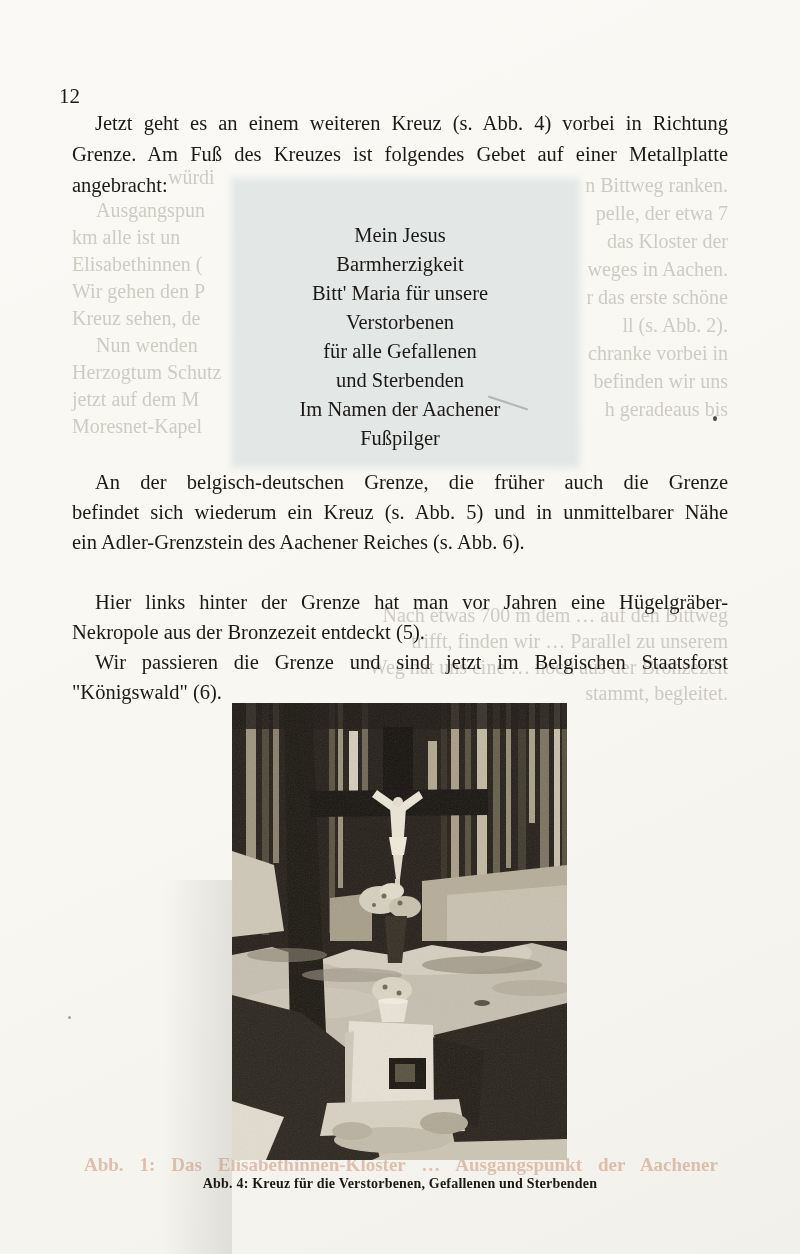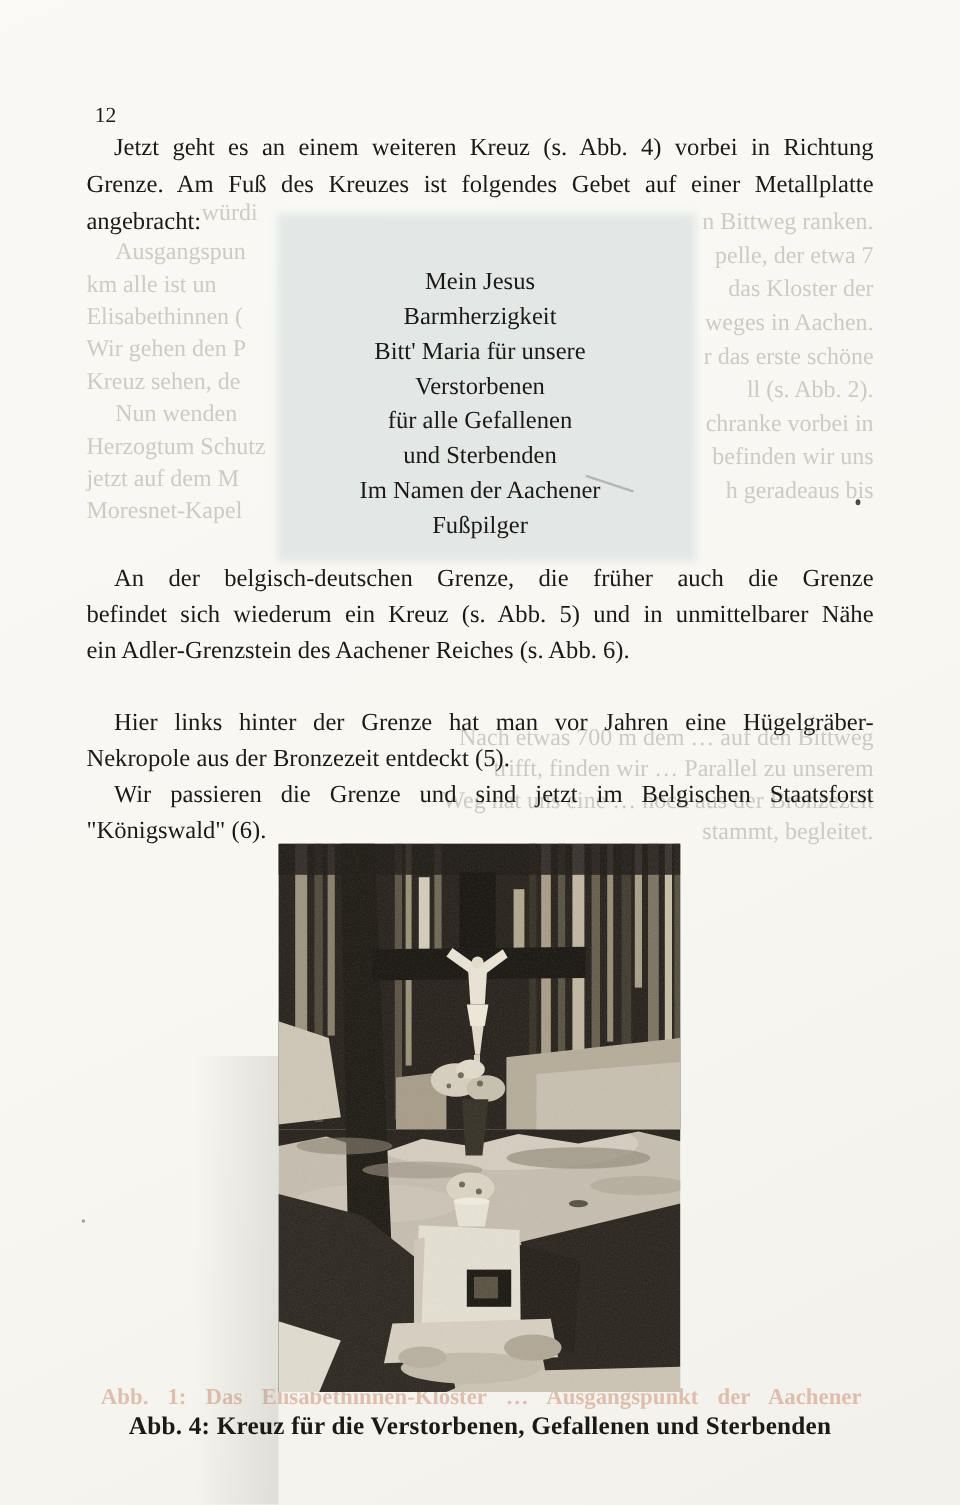--- a/index.html
+++ b/index.html
@@ -3,30 +3,30 @@
 <meta charset="utf-8">
 <style>
   html,body { margin:0; padding:0; background:#f3f1ec; }
   .page {
     position:relative; width:800px; height:1254px; overflow:hidden;
     background:linear-gradient(155deg,#faf9f5 0%,#f8f7f2 55%,#f2f0ea 100%);
     font-family:"Liberation Serif","DejaVu Serif",serif;
     color:#1c1916;
   }
   
-  .pageno { position:absolute; left:79px; top:84px; font-size:18px; line-height:24px; }
+  .pageno { position:absolute; left:59px; top:84px; font-size:21px; line-height:24px; }
   .block  { position:absolute; left:72px; width:656px; }
   .tl  { height:31px; line-height:31px; font-size:20.5px; text-align:justify; text-align-last:justify; white-space:normal; }
   .p30 .tl { height:30px; line-height:30px; }
   .end { text-align-last:left; }
   .ind { text-indent:23px; }
   .pl  { height:29px; line-height:29px; font-size:20.5px; text-align:center; }
   .caption {
     position:absolute; left:72px; top:1176px; width:656px;
-    text-align:center; font-weight:bold; font-size:21px; letter-spacing:0.2px;
+    text-align:center; font-weight:bold; font-size:14px; letter-spacing:0.2px;
   }
   
   .grect {
     position:absolute; left:231px; top:178px; width:349px; height:290px;
     background:#e3e8e7; filter:blur(3px);
   }
   .gl,.gr,.gb {
     position:absolute; font-size:20px; line-height:26px;
     color:rgba(164,160,143,0.50); filter:blur(0.5px); white-space:nowrap;
   }

